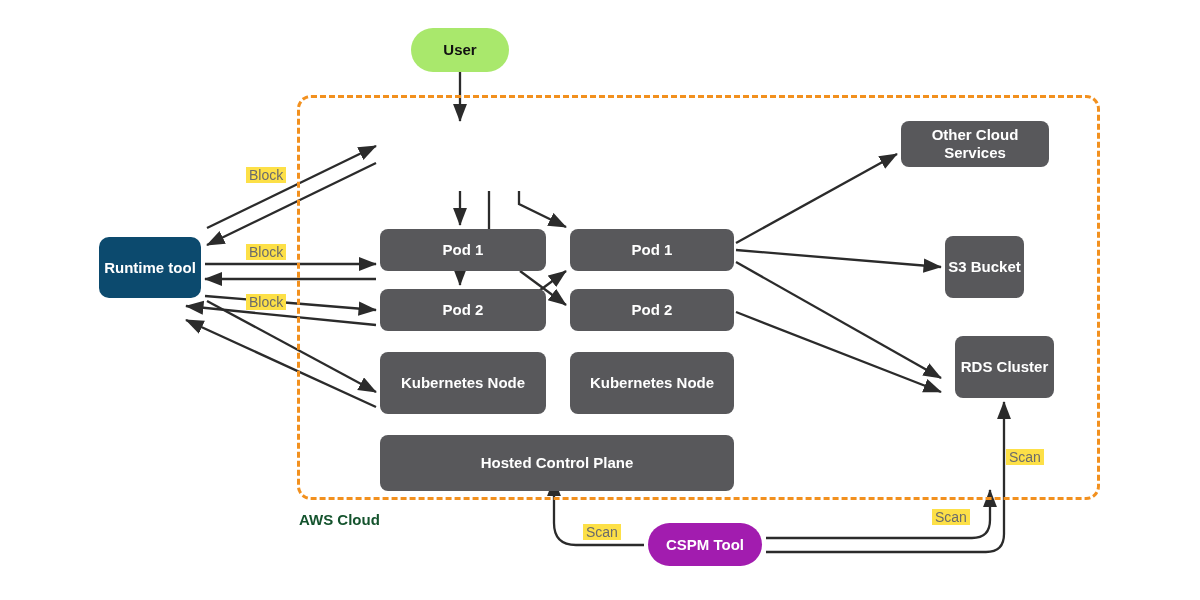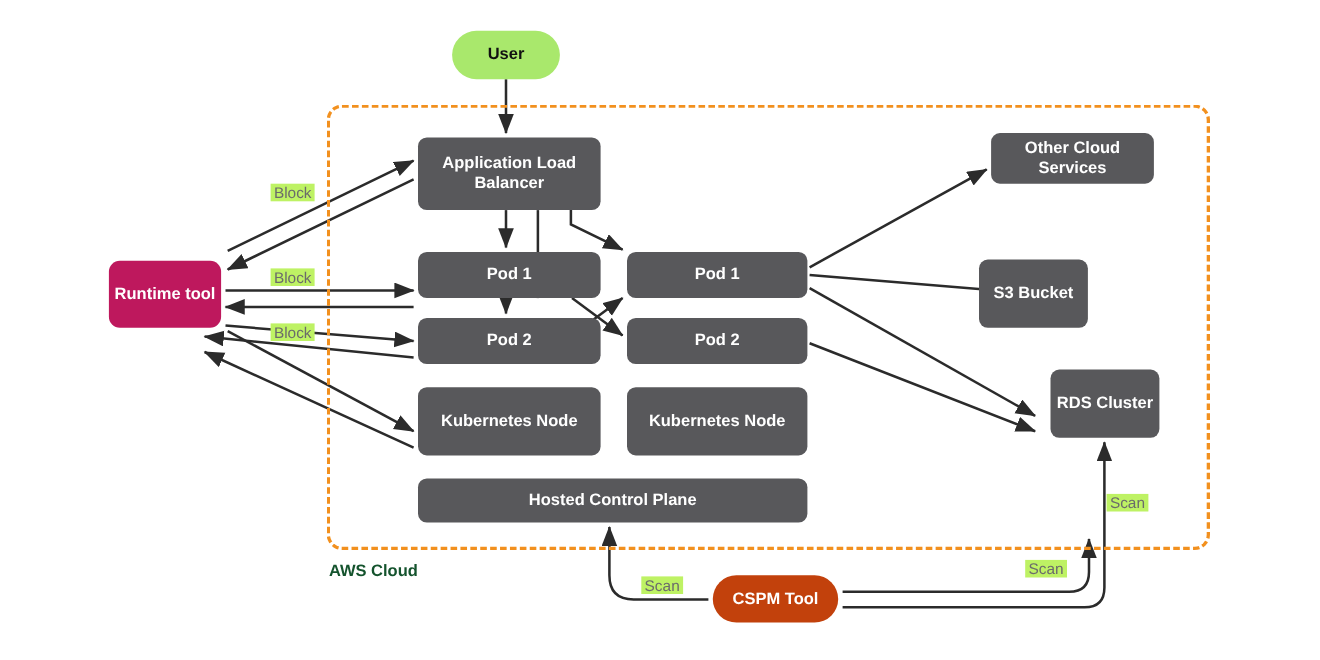--- a/index.html
+++ b/index.html
@@ -4,28 +4,28 @@
 <style>
   html,body{margin:0;padding:0;background:#ffffff;}
   body{width:1200px;height:600px;overflow:hidden;
        font-family:"Liberation Sans","DejaVu Sans",sans-serif;}
   #stage{position:relative;width:1200px;height:600px;background:#ffffff;}
   #wires{position:absolute;left:0;top:0;width:1200px;height:600px;}
   .node{position:absolute;box-sizing:border-box;display:flex;align-items:center;
         justify-content:center;text-align:center;font-weight:bold;line-height:1.2;
         border-radius:8px;z-index:3;}
   .node.dark{background:#58585b;color:#ffffff;font-size:15px;}
-  .node.black{background:#be185d;color:#ffffff;font-size:15px;border-radius:10px;}
+  .node.black{background:#0c4a6e;color:#ffffff;font-size:15px;border-radius:10px;}
   .node.pill-green{background:#a9e86c;color:#111111;font-size:15px;border-radius:24px;}
-  .node.pill-red{background:#c2410c;color:#ffffff;font-size:15px;border-radius:24px;}
+  .node.pill-red{background:#a21caf;color:#ffffff;font-size:15px;border-radius:24px;}
   .boundary{position:absolute;box-sizing:border-box;border:3px dashed #f2901e;
             border-radius:14px;z-index:1;}
   .boundary-label{position:absolute;font-size:15px;font-weight:bold;color:#14532d;z-index:4;}
   .edge-label{position:absolute;font-size:14px;color:#6b6b6b;z-index:4;
-              background:#bef264;padding:0 3px;white-space:nowrap;}
+              background:#fde047;padding:0 3px;white-space:nowrap;}
 </style>
 </head>
 <body>
 
 <div id="stage">
 
   <div class="boundary" style="left:297px;top:95px;width:803px;height:405px;"></div>
 
   <div class="boundary-label" style="left:299px;top:511px;">AWS Cloud</div>
 
@@ -75,23 +75,20 @@
       <path d="M766,538 L972,538 Q990,538 990,520 L990,490"></path>
 
       <path d="M766,552 L986,552 Q1004,552 1004,534 L1004,402"></path>
     </g>
   </svg>
 
   <div class="node pill-green" style="left:411px;top:28px;width:98px;height:44px;">
     <span>User</span>
   </div>
 
-  <div class="node dark" style="left:380px;top:125px;width:166px;height:66px;">
-    <span>Application Load Balancer</span>
-  </div>
 
   <div class="node black" style="left:99px;top:237px;width:102px;height:61px;">
     <span>Runtime tool</span>
   </div>
 
   <div class="node dark" style="left:380px;top:229px;width:166px;height:42px;">
     <span>Pod 1</span>
   </div>
 
   <div class="node dark" style="left:380px;top:289px;width:166px;height:42px;">
@@ -107,29 +104,29 @@
   </div>
 
   <div class="node dark" style="left:380px;top:352px;width:166px;height:62px;">
     <span>Kubernetes Node</span>
   </div>
 
   <div class="node dark" style="left:570px;top:352px;width:164px;height:62px;">
     <span>Kubernetes Node</span>
   </div>
 
-  <div class="node dark" style="left:380px;top:435px;width:354px;height:40px;">
+  <div class="node dark" style="left:380px;top:435px;width:354px;height:56px;">
     <span>Hosted Control Plane</span>
   </div>
 
   <div class="node dark" style="left:901px;top:121px;width:148px;height:46px;">
     <span>Other Cloud Services</span>
   </div>
 
-  <div class="node dark" style="left:890px;top:236px;width:99px;height:62px;">
+  <div class="node dark" style="left:945px;top:236px;width:79px;height:62px;">
     <span>S3 Bucket</span>
   </div>
 
   <div class="node dark" style="left:945px;top:336px;width:99px;height:62px;margin-left:10px;">
     <span>RDS Cluster</span>
   </div>
 
   <div class="node pill-red" style="left:648px;top:523px;width:114px;height:43px;">
     <span>CSPM Tool</span>
   </div>

